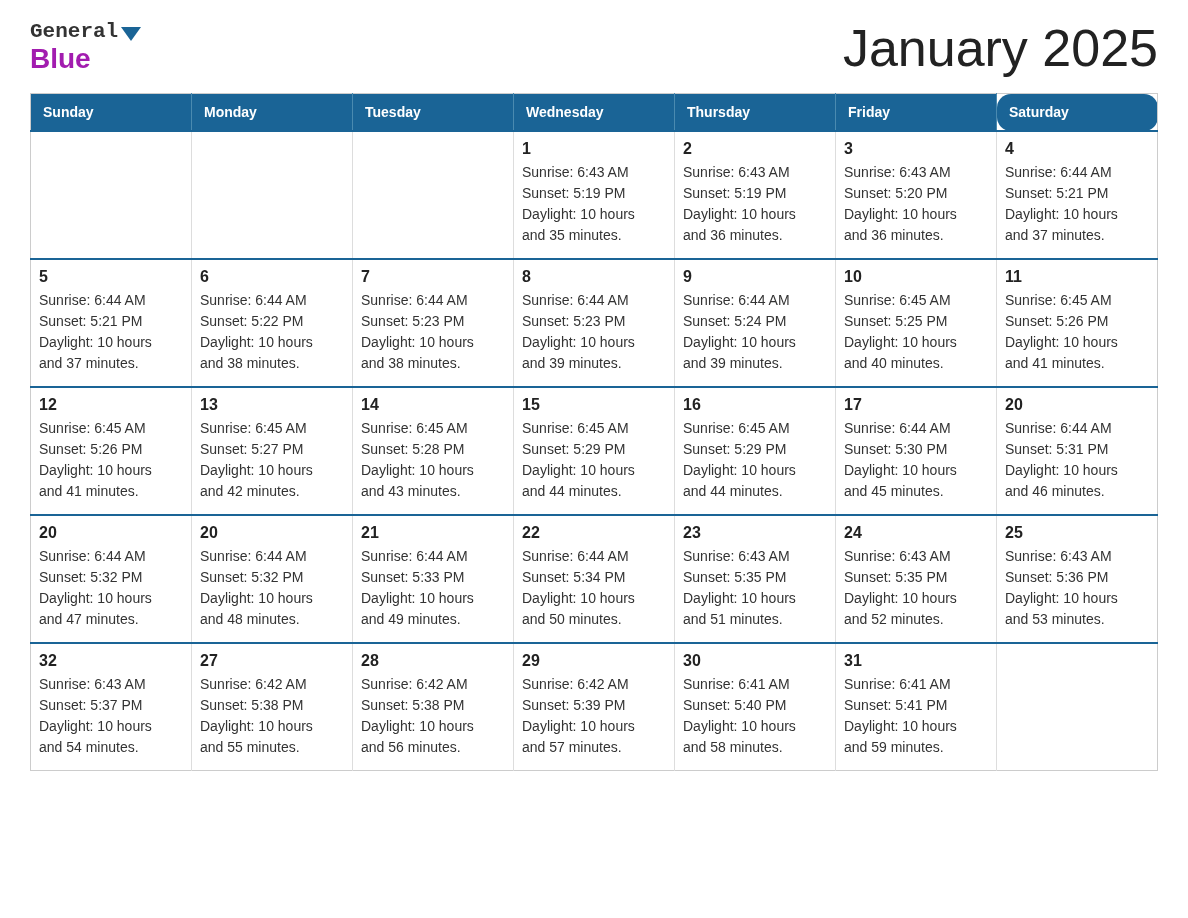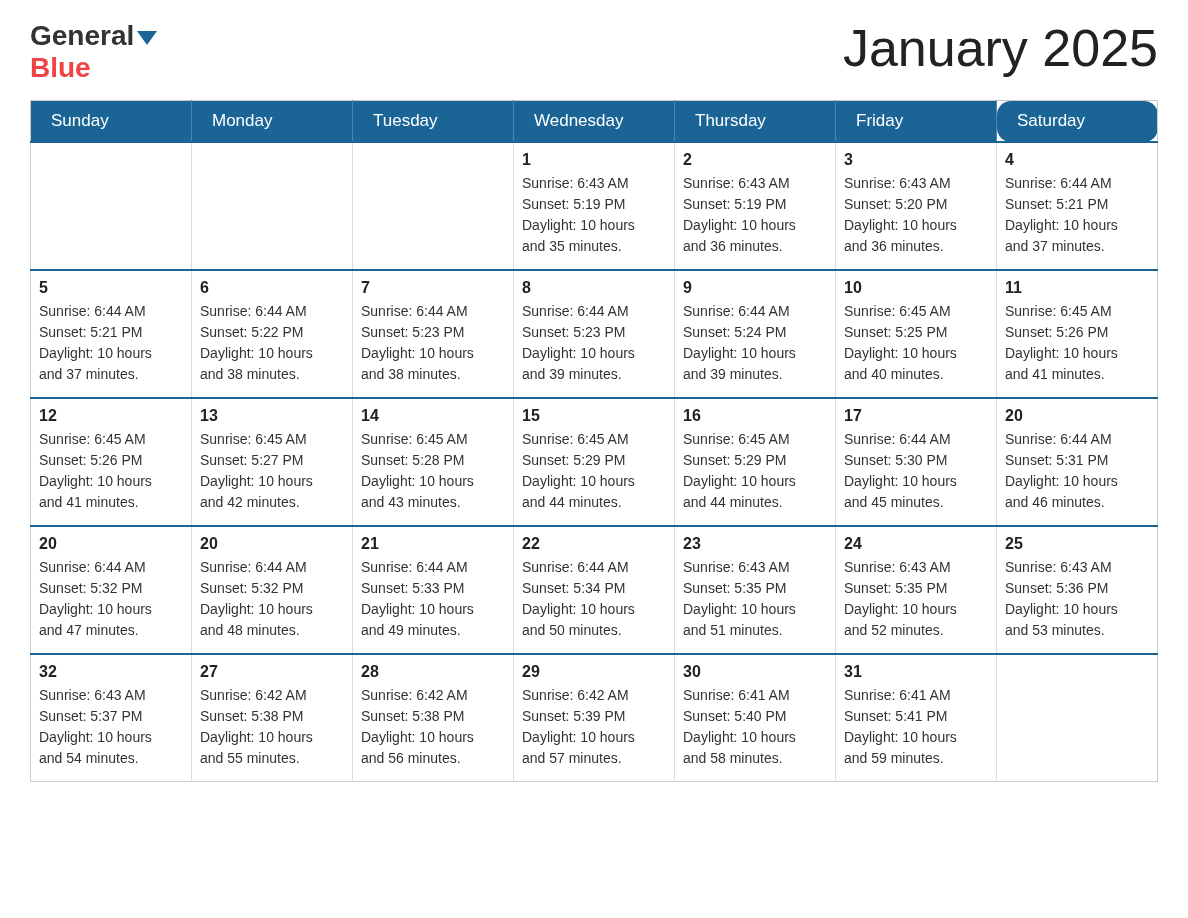--- a/index.html
+++ b/index.html
@@ -15,39 +15,40 @@
       justify-content: space-between;
       align-items: flex-start;
       margin-bottom: 16px;
     }
     .logo {
       display: flex;
       flex-direction: column;
       align-items: flex-start;
     }
     .logo-text {
-      font-size: 28px;
+      font-size: 21px;
       font-weight: bold;
       color: #333;
       display: flex;
       align-items: center;
+      font-family: Liberation Mono, monospace;
     }
     .logo-general { color: #333; }
     .logo-arrow {
       width: 0;
       height: 0;
       border-left: 10px solid transparent;
       border-right: 10px solid transparent;
       border-top: 14px solid #1a6496;
       display: inline-block;
       margin: 0 3px;
       position: relative;
       top: 2px;
     }
-    .logo-blue { color: #ef4444; font-size: 28px; font-weight: bold; }
+    .logo-blue { color: #a21caf; font-size: 28px; font-weight: bold; }
     .header-right { text-align: right; }
     .month-title {
       font-size: 52px;
       font-weight: normal;
       color: #222;
       line-height: 1.1;
     }
     .location {
       font-size: 22px;
       color: #444;
@@ -56,24 +57,24 @@
     .calendar {
       width: 100%;
       border-collapse: collapse;
       border: 1px solid #ccc;
     }
     .calendar thead tr {
       background: #1a6496;
       color: #fff;
     }
     .calendar thead th {
-      padding: 10px 20px;
+      padding: 10px 12px;
       text-align: left;
-      font-size: 17px;
-      font-weight: normal;
+      font-size: 14px;
+      font-weight: bold;
       border-right: 1px solid #4a8ab0;
       width: calc(100% / 7);
     }
     .calendar thead th:last-child { border-right: none; border-radius: 14px; }
     .calendar tbody tr {
       border-top: 2px solid #1a6496;
     }
     .calendar tbody td {
       vertical-align: top;
       padding: 8px 8px 12px 8px;

